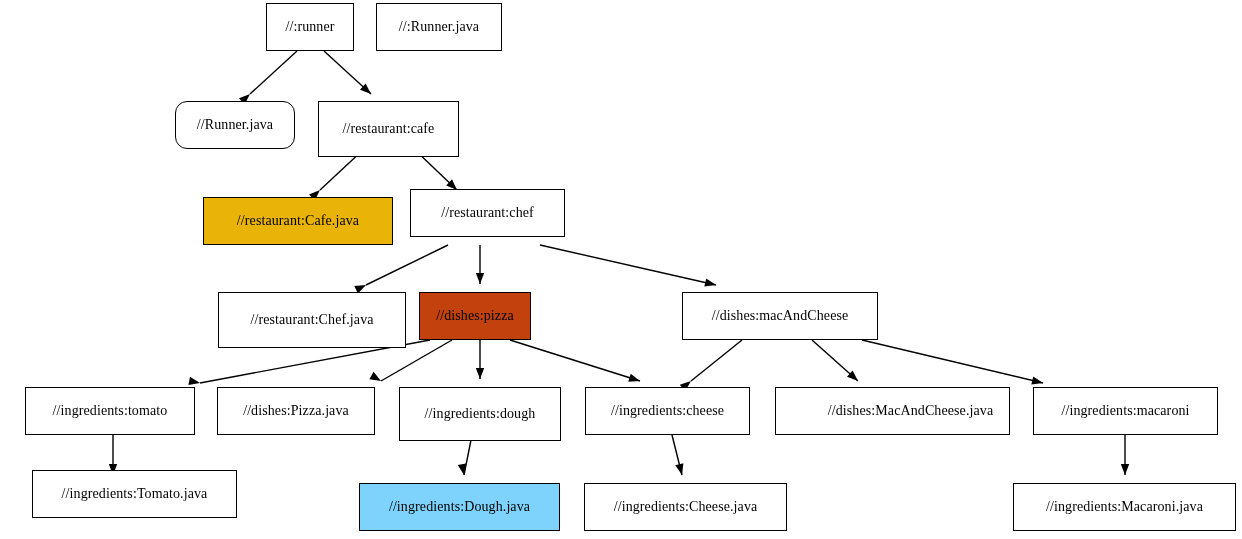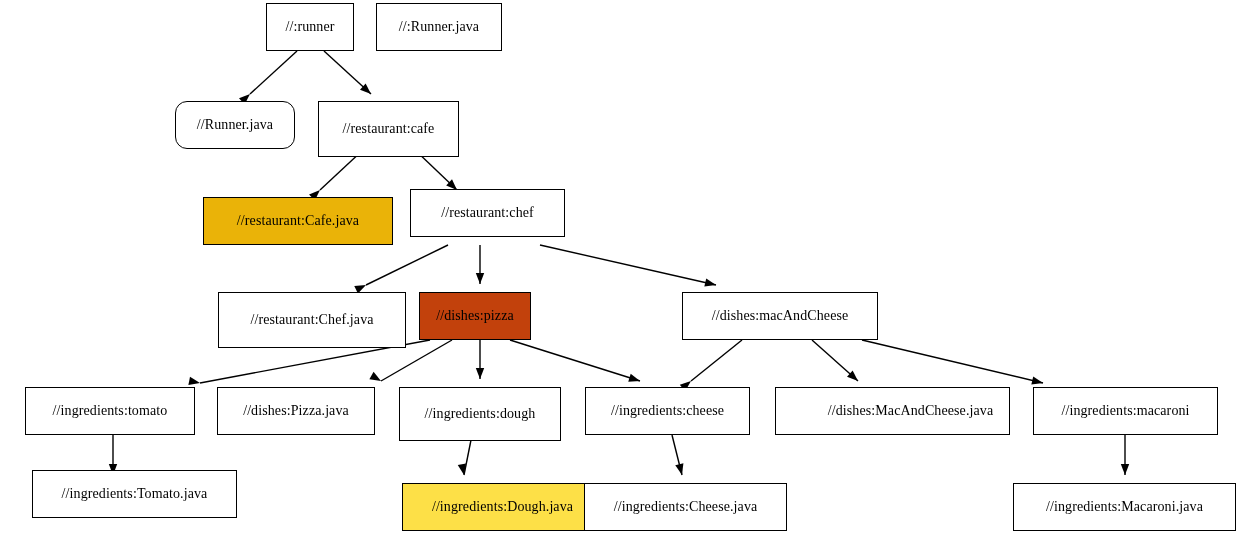--- a/index.html
+++ b/index.html
@@ -161,21 +161,21 @@
       </div>
       <div class="graph-node" style="left: 775px; top: 387px; width: 235px; height: 48px; border-color: rgb(0, 0, 0); background: rgb(255, 255, 255); padding-left: 36px;">
         <span class="graph-node-label">//dishes:MacAndCheese.java</span>
       </div>
       <div class="graph-node" style="left: 1033px; top: 387px; width: 185px; height: 48px; border-color: rgb(0, 0, 0); background: rgb(255, 255, 255); text-align: center;">
         <span class="graph-node-label">//ingredients:macaroni</span>
       </div>
       <div class="graph-node" style="left: 8px; top: 470px; width: 205px; height: 48px; border-color: rgb(0, 0, 0); background: rgb(255, 255, 255); margin-left: 24px;">
         <span class="graph-node-label">//ingredients:Tomato.java</span>
       </div>
-      <div class="graph-node" style="left: 359px; top: 483px; width: 201px; height: 48px; border-color: rgb(0, 0, 0); background: #fde047; margin-left: 43px;">
+      <div class="graph-node" style="left: 359px; top: 483px; width: 201px; height: 48px; border-color: rgb(0, 0, 0); background: #7dd3fc;">
         <span class="graph-node-label">//ingredients:Dough.java</span>
       </div>
       <div class="graph-node" style="left: 584px; top: 483px; width: 203px; height: 48px; border-color: rgb(0, 0, 0); background: rgb(255, 255, 255);">
         <span class="graph-node-label">//ingredients:Cheese.java</span>
       </div>
       <div class="graph-node" style="left: 1013px; top: 483px; width: 223px; height: 48px; border-color: rgb(0, 0, 0); background: rgb(255, 255, 255);">
         <span class="graph-node-label">//ingredients:Macaroni.java</span>
       </div>
     </div>
 </div>

